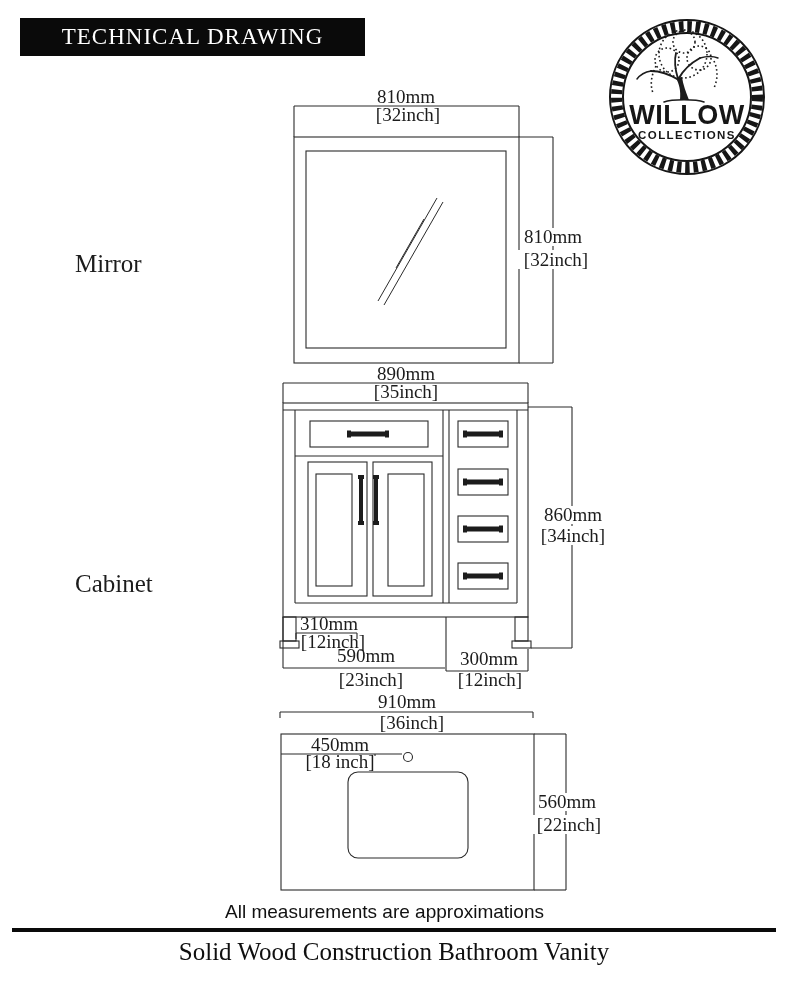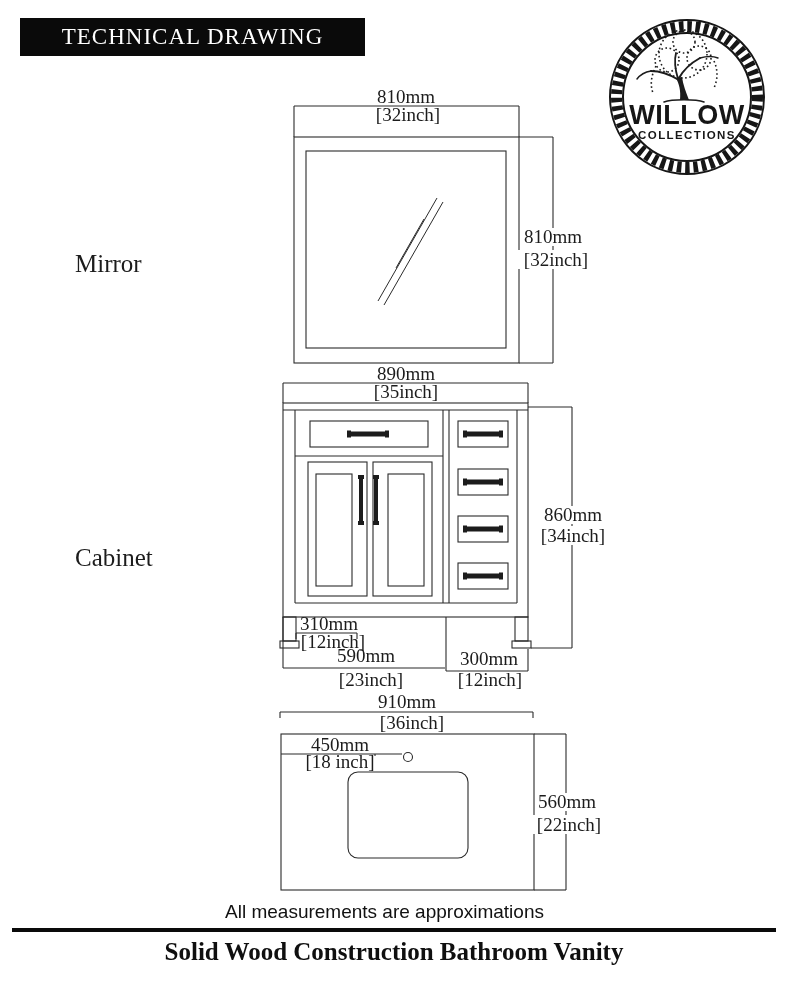--- a/index.html
+++ b/index.html
@@ -3,34 +3,34 @@
 <meta charset="utf-8">
 <style>
   html,body{margin:0;padding:0;background:#fff;}
   .page{position:relative;width:788px;height:990px;background:#fff;overflow:hidden;
         font-family:"Liberation Serif","DejaVu Serif",serif;color:#1c1c1c;}
   .header-box{position:absolute;left:20px;top:18px;width:345px;height:38px;background:#0a0a0a;
         display:flex;align-items:center;justify-content:center;}
   .header-box span{color:#fff;font-weight:normal;font-size:23px;letter-spacing:1px;}
   .section-label{position:absolute;left:75px;font-weight:normal;font-size:25px;}
   .lbl-mirror{top:250px;}
-  .lbl-cabinet{top:544px;}
+  .lbl-cabinet{top:570px;}
   .lbl-countertop{top:798px;}
   .drawing-svg{position:absolute;left:0;top:0;}
   .logo-svg{position:absolute;left:598px;top:8px;}
   .dim{font-family:"Liberation Serif","DejaVu Serif",serif;font-size:19px;fill:#1c1c1c;text-anchor:middle;}
   .ln{stroke:#2b2b2b;stroke-width:1.1;fill:none;}
   .ln-thin{stroke:#2b2b2b;stroke-width:1;fill:none;}
   .hw{fill:#1c1c1c;stroke:none;}
   .bgw{fill:#ffffff;stroke:none;}
   .note{position:absolute;left:0;top:901px;width:769px;text-align:center;
         font-family:"Liberation Sans","DejaVu Sans",sans-serif;font-size:19px;color:#111;}
   .rule{position:absolute;left:12px;top:928px;width:764px;height:4px;background:#0a0a0a;}
   .bottom-title{position:absolute;left:0;top:938px;width:788px;text-align:center;
-        font-weight:bold;font-size:25px;color:#0f0f0f;}
+        font-weight:normal;font-size:25px;color:#0f0f0f;}
   .logo-brand{font-family:"Liberation Sans","DejaVu Sans",sans-serif;font-weight:900;font-size:27px;
         fill:#161616;text-anchor:middle;letter-spacing:0.5px;}
   .logo-sub{font-family:"Liberation Sans","DejaVu Sans",sans-serif;font-weight:bold;font-size:11.5px;
         fill:#161616;text-anchor:middle;letter-spacing:1.4px;}
   .speck{stroke:#1c1c1c;stroke-width:1.6;fill:none;stroke-dasharray:1.6 2.6;}
   .branch{stroke:#1c1c1c;fill:none;stroke-linecap:round;}
 </style>
 </head>
 <body>
 

